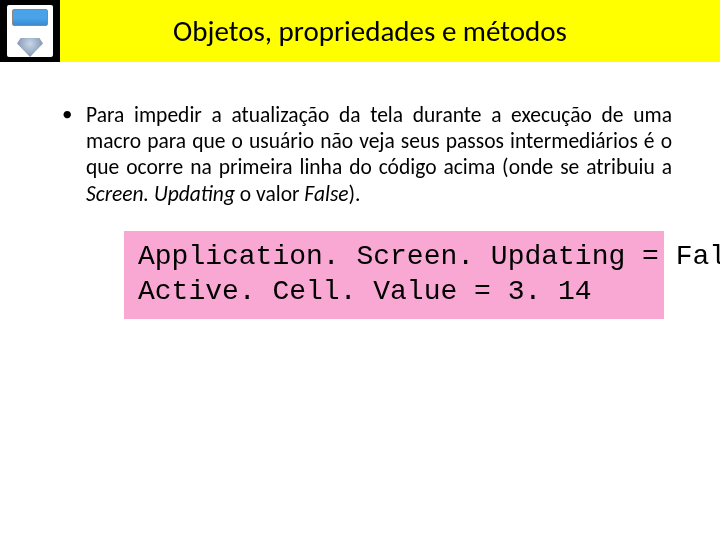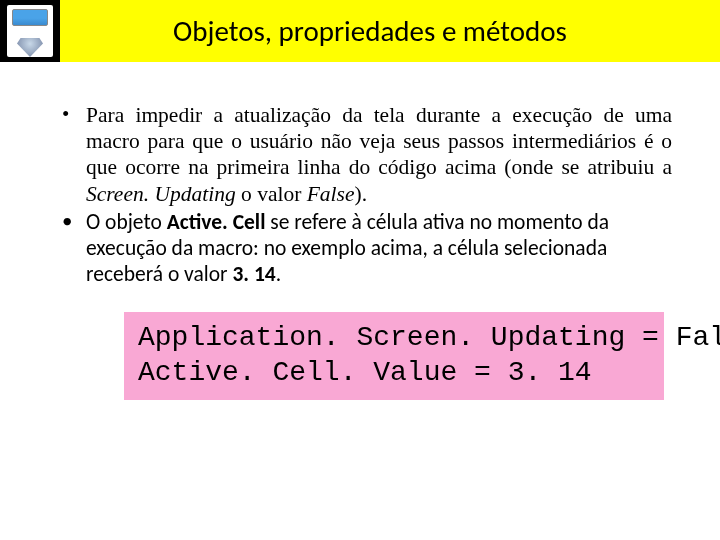--- a/index.html
+++ b/index.html
@@ -75,21 +75,21 @@
     margin-bottom: 2px;
   }
   ul.bullets > li::before {
     content: "•";
     position: absolute;
     left: 14px;
     top: 0;
     font-size: 21px;
     color: #000;
   }
-  .justify { text-align: justify; font-family: Liberation Serif, serif; }
+  .justify { text-align: justify; }
   .bold { font-weight: 700; }
   .italic { font-style: italic; }
   .code-block {
     margin: 24px 0 0 76px;
     width: 540px;
     background: #f9a8d4;
     padding: 8px 14px 10px 14px;
     font-family: "Courier New", Courier, monospace;
     font-size: 28px;
     line-height: 1.25;
@@ -110,21 +110,18 @@
 </div>
 
 <div class="content">
   <ul class="bullets">
 
 
     <li class="justify">
       <span>Para impedir a atualização da tela durante a execução de uma macro para que o usuário não veja seus passos intermediários é o que ocorre na primeira linha do código acima (onde se atribuiu a </span><span class="italic">Screen. Updating</span><span> o valor </span><span class="italic">False</span><span>).</span>
     </li>
 
-    <li>
-      <span>O objeto </span><span class="bold">Active. Cell</span><span> se refere à célula ativa no momento da execução da macro: no exemplo acima, a célula selecionada receberá o valor </span><span class="bold">3. 14</span><span>.</span>
-    </li>
 
   </ul>
 
   <div class="code-block">Application. Screen. Updating = False
 Active. Cell. Value = 3. 14</div>
 </div>
 
 </body></html>

